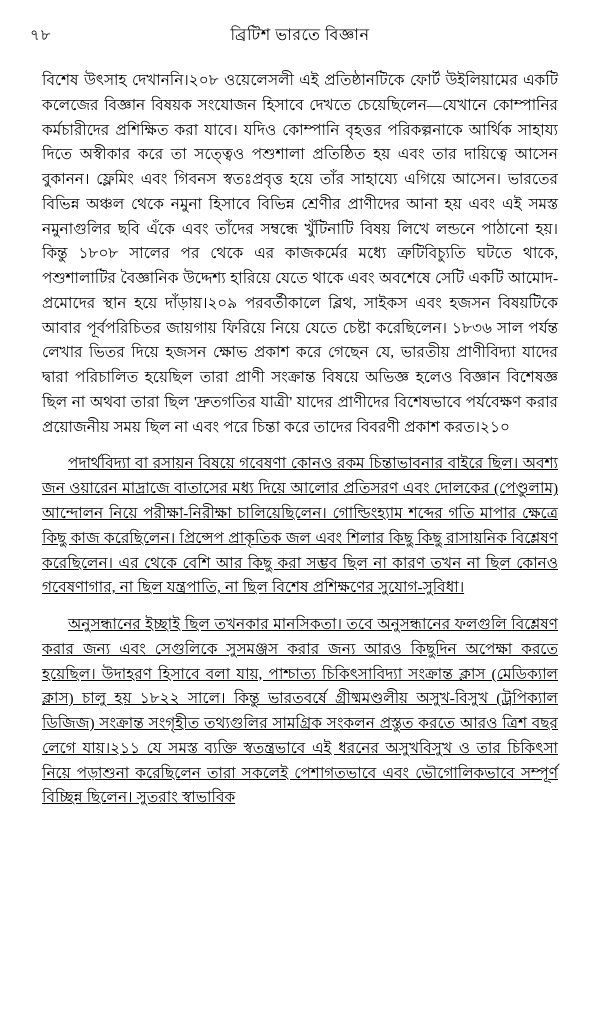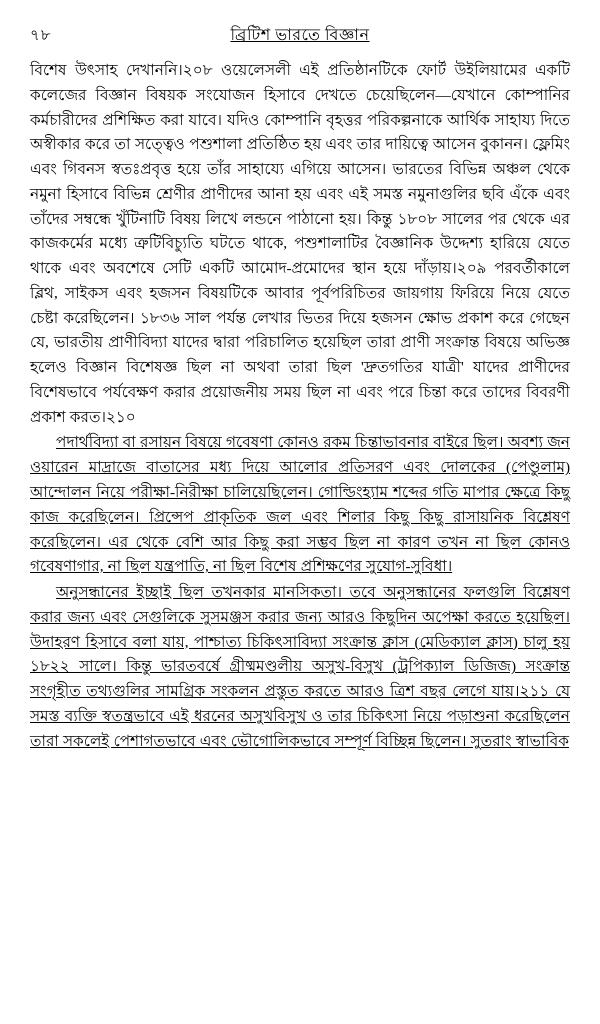--- a/index.html
+++ b/index.html
@@ -18,46 +18,45 @@
     position: relative;
     width: 600px;
     height: 1024px;
     box-sizing: border-box;
     padding: 22px 30px 10px 30px;
   }
   .header {
     display: flex;
     align-items: baseline;
     justify-content: flex-start;
-    margin-bottom: 14px;
+    margin-bottom: 24px;
     height: 22px;
   }
   .page-number {
     font-size: 15px;
     letter-spacing: 1px;
     width: 60px;
     text-align: left;
   }
   .header-title {
     flex: 1;
     text-align: center;
     font-size: 16px;
     letter-spacing: 0.5px;
     padding-right: 60px;
-    text-decoration: underline;
   }
   .body-text {
     font-size: 15.3px;
     line-height: 1.62;
     text-align: justify;
     text-justify: inter-word;
     word-spacing: 0.4px;
   }
   .para {
-    margin: 0;
+    margin: 12px;
     text-indent: 26px;
   }
   .para.first {
     text-indent: 0;
   }
   .para + .para {
     margin-top: 1px;
     text-decoration: underline;
   }
 </style>

